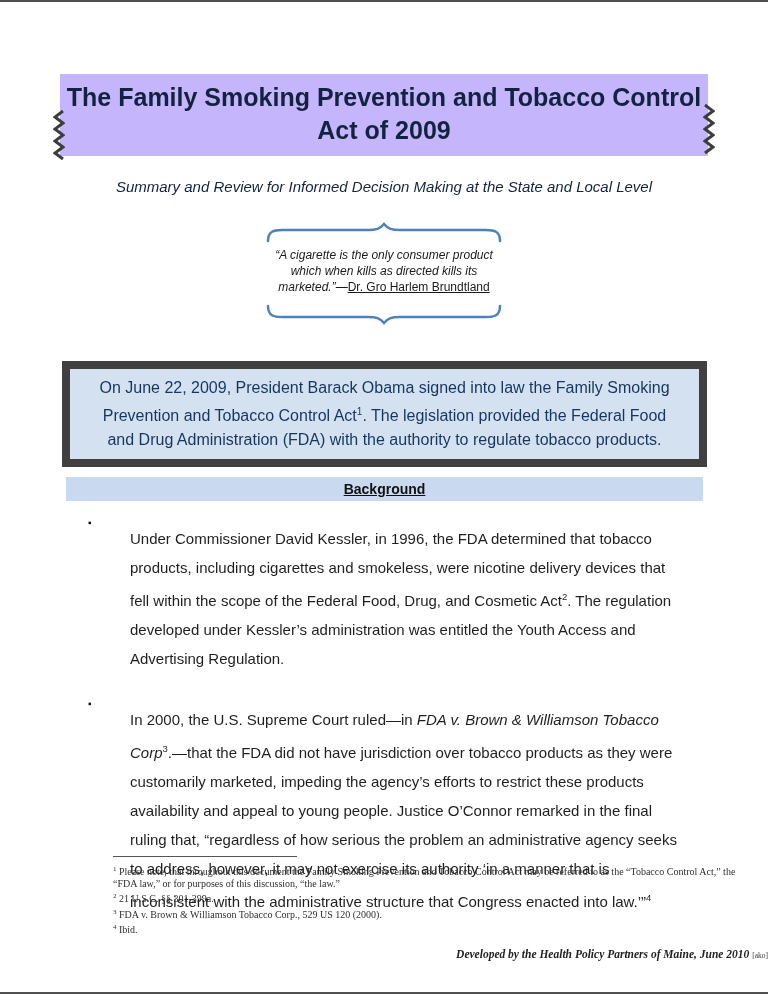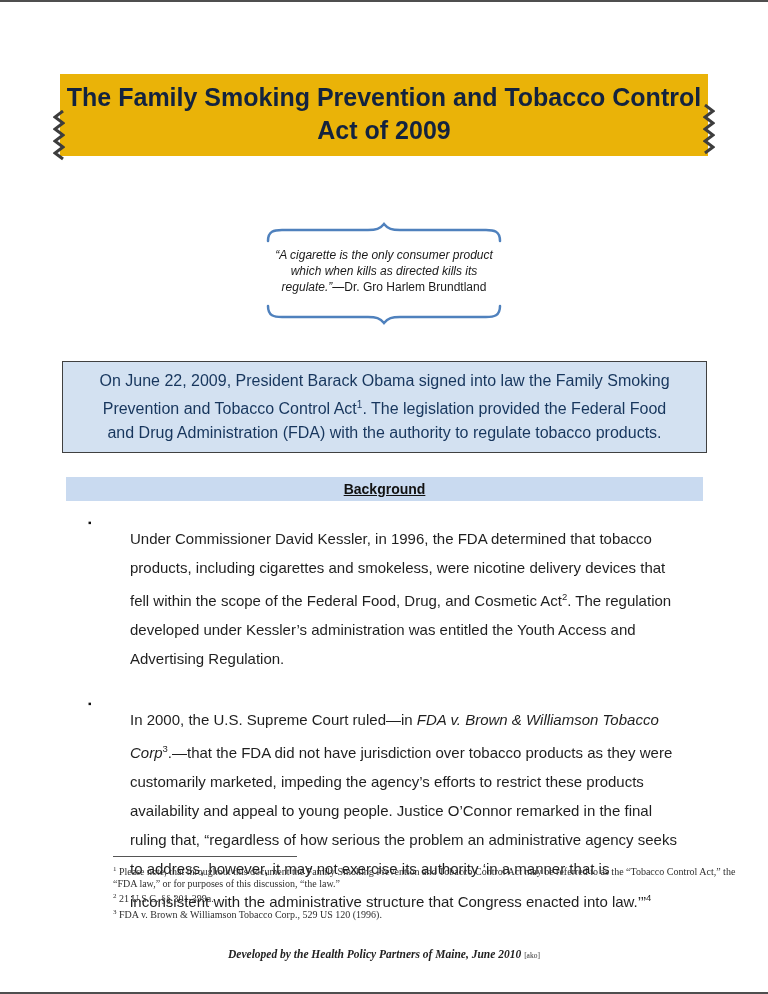--- a/index.html
+++ b/index.html
@@ -5,21 +5,21 @@
   html,body{margin:0;padding:0;background:#ffffff;}
   .page{
     position:relative;width:768px;height:994px;background:#ffffff;
     font-family:"Liberation Sans",sans-serif;overflow:hidden;color:#1c1c1c;
   }
   .edge{position:absolute;left:0;right:0;height:2px;background:#4f4f4f;}
   .edge-top{top:0;}
   .edge-bottom{bottom:0;}
 
   .banner{
-    position:absolute;left:60px;top:74px;width:648px;background:#eab308;
+    position:absolute;left:60px;top:74px;width:648px;background:#c4b5fd;
     text-align:center;padding:7px 0 9px 0;
   }
   .banner h1{
     margin:0;font-size:25px;line-height:33px;font-weight:bold;color:#13233f;
   }
   .torn{position:absolute;}
   .torn-left{left:-7px;top:36px;}
   .torn-right{right:-7px;top:30px;}
 
   .subtitle{
@@ -29,25 +29,25 @@
 
   .brace{position:absolute;left:50%;transform:translateX(-50%);}
   .brace-top{top:222px;}
   .brace-bottom{top:303px;}
 
   .quote{
     position:absolute;top:247px;left:50%;transform:translateX(-50%);
     width:280px;text-align:center;font-size:12px;line-height:16px;color:#1a1a1a;
   }
   .quote .qi{font-style:italic;text-align:right;}
-  .quote .qn{font-style:normal;}
+  .quote .qn{font-style:normal;text-decoration:underline;}
 
   .intro-box{
     position:absolute;left:62px;top:361px;width:645px;box-sizing:border-box;
-    border:1px solid #404040;background:#d3e1f1;text-align:center;
+    border:8px solid #404040;background:#d3e1f1;text-align:center;
     padding:7px 26px;font-size:16px;line-height:24px;color:#17365d;
   }
   .intro-box sup{font-size:10px;}
 
   .section-bar{
     position:absolute;left:66px;top:477px;width:637px;background:#c9daf0;
     text-align:center;padding:3px 0;
   }
   .section-bar .section-title{
     font-weight:bold;text-decoration:underline;font-size:14px;color:#111111;
@@ -66,21 +66,21 @@
 
   .footnotes{
     position:absolute;left:66px;top:856px;width:640px;
     font-family:"Liberation Serif",serif;font-size:10px;line-height:12px;color:#2e2e2e;margin-left:47px;
   }
   .fn-rule{width:184px;border-top:1px solid #555;margin-bottom:6px;}
   .fn sup{font-size:7px;}
   .fn .fn-italic{}
 
   .footer{
-    position:absolute;top:948px;left:0;width:100%;text-align:center;
+    position:absolute;top:948px;left:0;width:100%;text-align:right;
     font-family:"Liberation Serif",serif;font-size:11.5px;color:#222;
   }
   .footer .footer-main{font-style:italic;font-weight:bold;}
   .footer .footer-tag{font-size:7.5px;color:#333;}
 </style>
 </head>
 <body>
 
 <div class="page">
 
@@ -89,30 +89,31 @@
   <div class="banner">
     <svg class="torn torn-left" width="12" height="52" viewBox="0 0 12 52">
       <path d="M10 1 L2 7 L10 13 L2 19 L10 25 L2 31 L10 37 L2 43 L10 49" fill="none" stroke="#3d3d3d" stroke-width="3"></path>
     </svg>
     <h1>The Family Smoking Prevention and Tobacco Control Act of 2009</h1>
     <svg class="torn torn-right" width="12" height="52" viewBox="0 0 12 52">
       <path d="M2 1 L10 7 L2 13 L10 19 L2 25 L10 31 L2 37 L10 43 L2 49" fill="none" stroke="#3d3d3d" stroke-width="3"></path>
     </svg>
   </div>
 
+  <div class="subtitle">Summary and Review for Informed Decision Making at the State and Local Level</div>
 
   <svg class="brace brace-top" width="240" height="22" viewBox="0 0 240 22">
     <path d="M4 19 C4 9 10 8 18 8 L104 8 C112 8 116 7 120 2 C124 7 128 8 136 8 L222 8 C230 8 236 9 236 19" fill="none" stroke="#4f81bd" stroke-width="2.5" stroke-linecap="round"></path>
   </svg>
 
   <div class="quote">
     <div><span class="qi">“A cigarette is the only consumer product</span></div>
     <div><span class="qi">which when kills as directed kills its</span></div>
     <div>
-      <span class="qi">regulate.”—</span><span class="qn">Dr. Gro Harlem Brundtland</span>
+      <span class="qi">marketed.”—</span><span class="qn">Dr. Gro Harlem Brundtland</span>
     </div>
   </div>
 
   <svg class="brace brace-bottom" width="240" height="22" viewBox="0 0 240 22">
     <path d="M4 3 C4 13 10 14 18 14 L104 14 C112 14 116 15 120 20 C124 15 128 14 136 14 L222 14 C230 14 236 13 236 3" fill="none" stroke="#4f81bd" stroke-width="2.5" stroke-linecap="round"></path>
   </svg>
 
   <div class="intro-box">
     <span>On June 22, 2009, President Barack Obama signed into law the Family Smoking Prevention and Tobacco Control Act</span><sup>1</sup><span>.  The legislation provided the Federal Food and Drug Administration (FDA) with the authority to regulate tobacco products.</span>
   </div>
@@ -141,21 +142,24 @@
 
   <div class="footnotes">
     <div class="fn-rule"></div>
     <div class="fn">
       <sup>1</sup> <span>Please note, that throughout this document the Family Smoking Prevention and Tobacco Control Act may be referred to as the “Tobacco Control Act,” the “FDA law,” or for purposes of this discussion, “the law.”</span>
     </div>
     <div class="fn">
       <sup>2</sup> <span>21 U.S.C. §§ 301-399a.</span>
     </div>
     <div class="fn">
-      <sup>3</sup> <span class="fn-italic">FDA v. Brown &amp; Williamson Tobacco Corp.,</span><span> 529 US 120 (1996).</span>
+      <sup>3</sup> <span class="fn-italic">FDA v. Brown &amp; Williamson Tobacco Corp.,</span><span> 529 US 120 (2000).</span>
+    </div>
+    <div class="fn">
+      <sup>4</sup> <span>Ibid.</span>
     </div>
   </div>
 
   <div class="footer">
     <span class="footer-main">Developed by the Health Policy Partners of Maine, June 2010</span>
     <span class="footer-tag">[ako]</span>
   </div>
 
   <div class="edge edge-bottom"></div>
 

